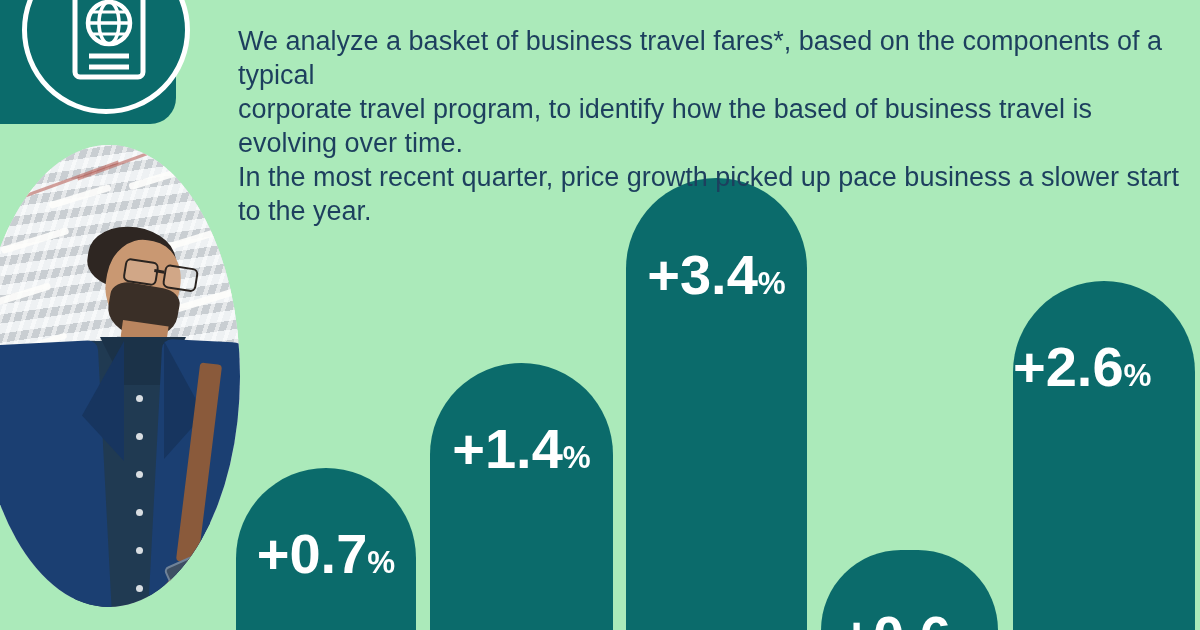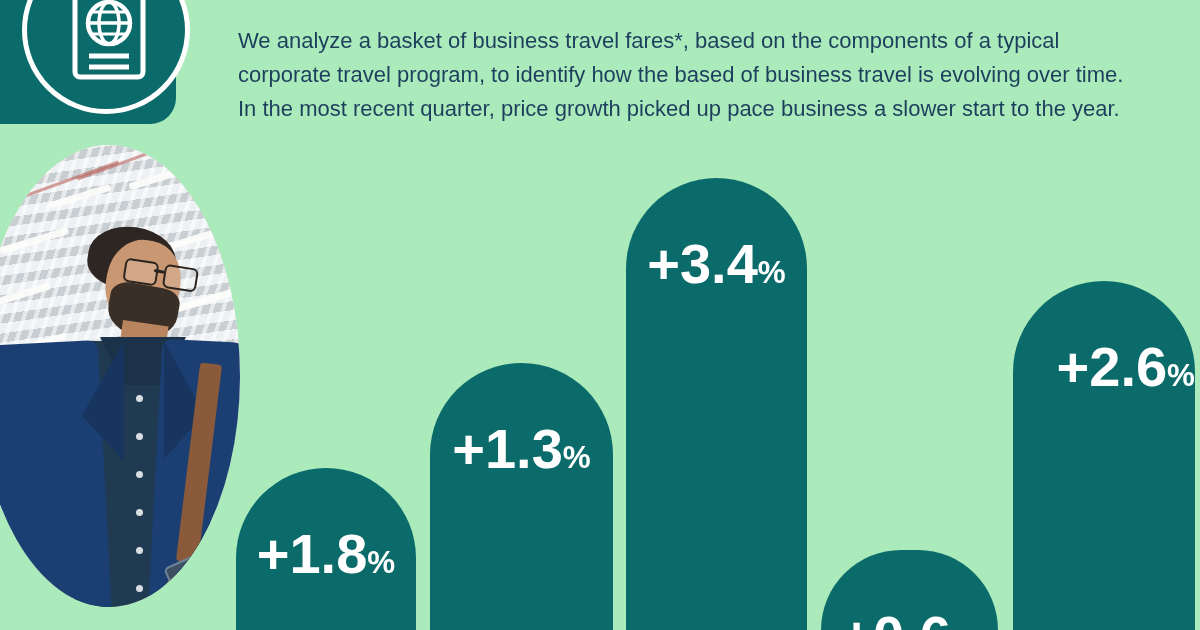--- a/index.html
+++ b/index.html
@@ -53,21 +53,21 @@
     letter-spacing: -0.5px;
     line-height: 1.08;
     white-space: nowrap;
     z-index: 4;
   }
   .deck {
     position: absolute;
     left: 238px;
     top: 24px;
     width: 952px;
-    font-size: 22px;
+    font-size: 27px;
     line-height: 34px;
     color: #1d3f5e;
     z-index: 4;
   }
 
   
   .photo-circle {
     position: absolute;
     left: -22px;
     top: 145px;
@@ -244,29 +244,29 @@
       <div class="man-lapel2"></div>
       <div class="man-strap"></div>
       <div class="man-phone"></div>
       <div class="man-hand"></div>
 
     </div>
   </div>
 
   <div class="chart">
       <div class="bar" style="left: 236px; top: 468px; width: 180px; height: 162px; border-radius: 90px 90px 0px 0px;"></div>
-      <div class="bar-label" style="font-size: 56px; left: 236px; width: 180px; text-align: center; top: 526px;"><span>+1.8</span><span class="pct">%</span></div>
+      <div class="bar-label" style="font-size: 56px; left: 236px; width: 180px; text-align: center; top: 526px;"><span>+0.7</span><span class="pct">%</span></div>
       <div class="bar" style="left: 430px; top: 363px; width: 183px; height: 267px; border-radius: 92px 92px 0px 0px;"></div>
-      <div class="bar-label" style="font-size: 56px; left: 430px; width: 183px; text-align: center; top: 421px;"><span>+1.3</span><span class="pct">%</span></div>
+      <div class="bar-label" style="font-size: 56px; left: 430px; width: 183px; text-align: center; top: 421px;"><span>+1.4</span><span class="pct">%</span></div>
       <div class="bar" style="left: 626px; top: 178px; width: 181px; height: 452px; border-radius: 91px 91px 0px 0px;"></div>
-      <div class="bar-label" style="font-size: 56px; left: 626px; width: 181px; text-align: center; top: 236px;"><span>+3.4</span><span class="pct">%</span></div>
+      <div class="bar-label" style="font-size: 56px; left: 626px; width: 181px; text-align: center; top: 247px;"><span>+3.4</span><span class="pct">%</span></div>
       <div class="bar" style="left: 821px; top: 550px; width: 177px; height: 80px; border-radius: 89px 89px 0px 0px;"></div>
       <div class="bar-label" style="font-size: 56px; left: 821px; width: 177px; text-align: center; top: 608px;"><span>+0.6</span><span class="pct">%</span></div>
       <div class="bar" style="left: 1013px; top: 281px; width: 182px; height: 349px; border-radius: 91px 91px 0px 0px;"></div>
-      <div class="bar-label" style="font-size: 56px; left: 1013px; width: 182px; text-align: right; top: 339px;"><span>+2.6</span><span class="pct">%</span></div>
+      <div class="bar-label" style="font-size: 56px; left: 1013px; width: 182px; text-align: left; top: 339px;"><span>+2.6</span><span class="pct">%</span></div>
     </div>
 
   <div class="logo-block"></div>
   <div class="logo-circle">
     <svg width="84" height="100" viewBox="0 0 84 100" fill="none" aria-hidden="true">
       <rect x="8" y="4" width="68" height="86" rx="5" stroke="#ffffff" stroke-width="5"></rect>
       <circle cx="42" cy="36" r="21" stroke="#ffffff" stroke-width="4.5"></circle>
       <ellipse cx="42" cy="36" rx="10" ry="21" stroke="#ffffff" stroke-width="3.5"></ellipse>
       <line x1="21" y1="36" x2="63" y2="36" stroke="#ffffff" stroke-width="3.5"></line>
       <line x1="25" y1="25" x2="59" y2="25" stroke="#ffffff" stroke-width="3"></line>

